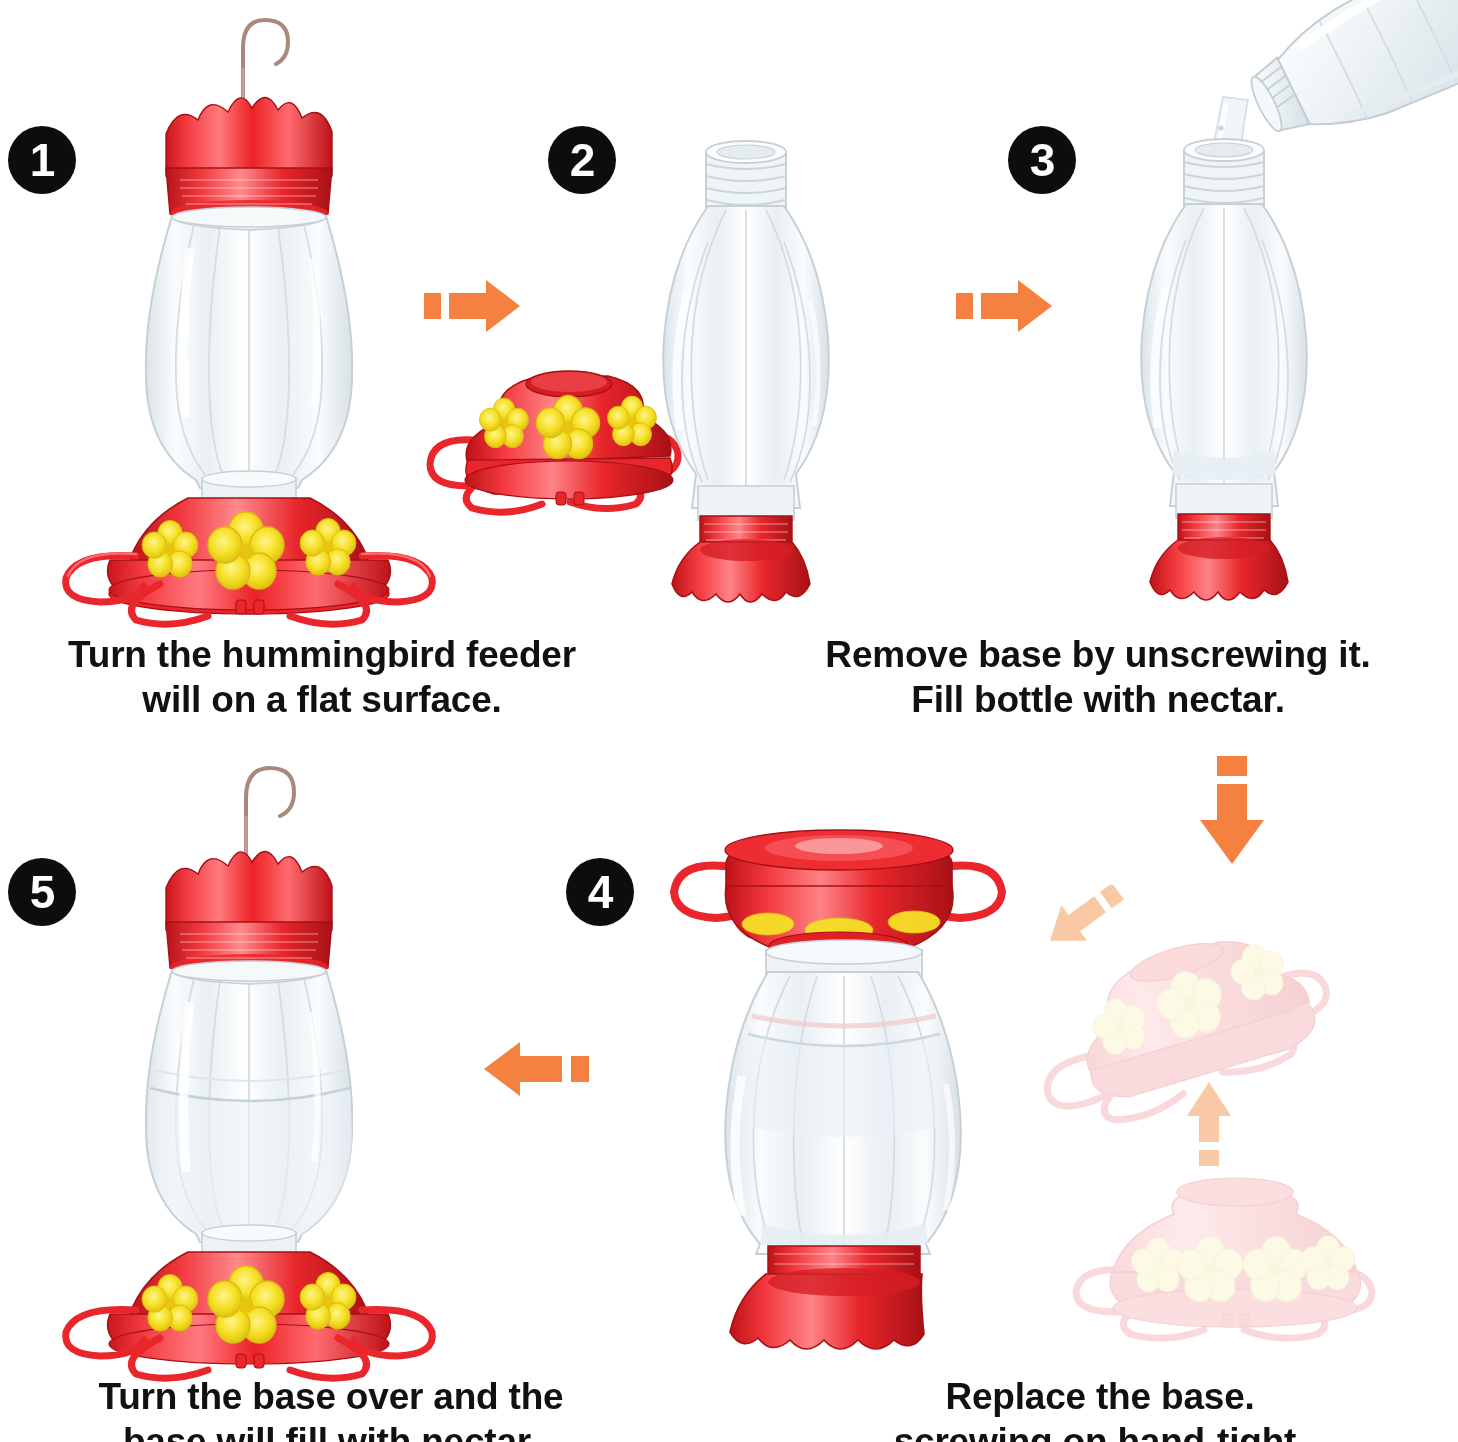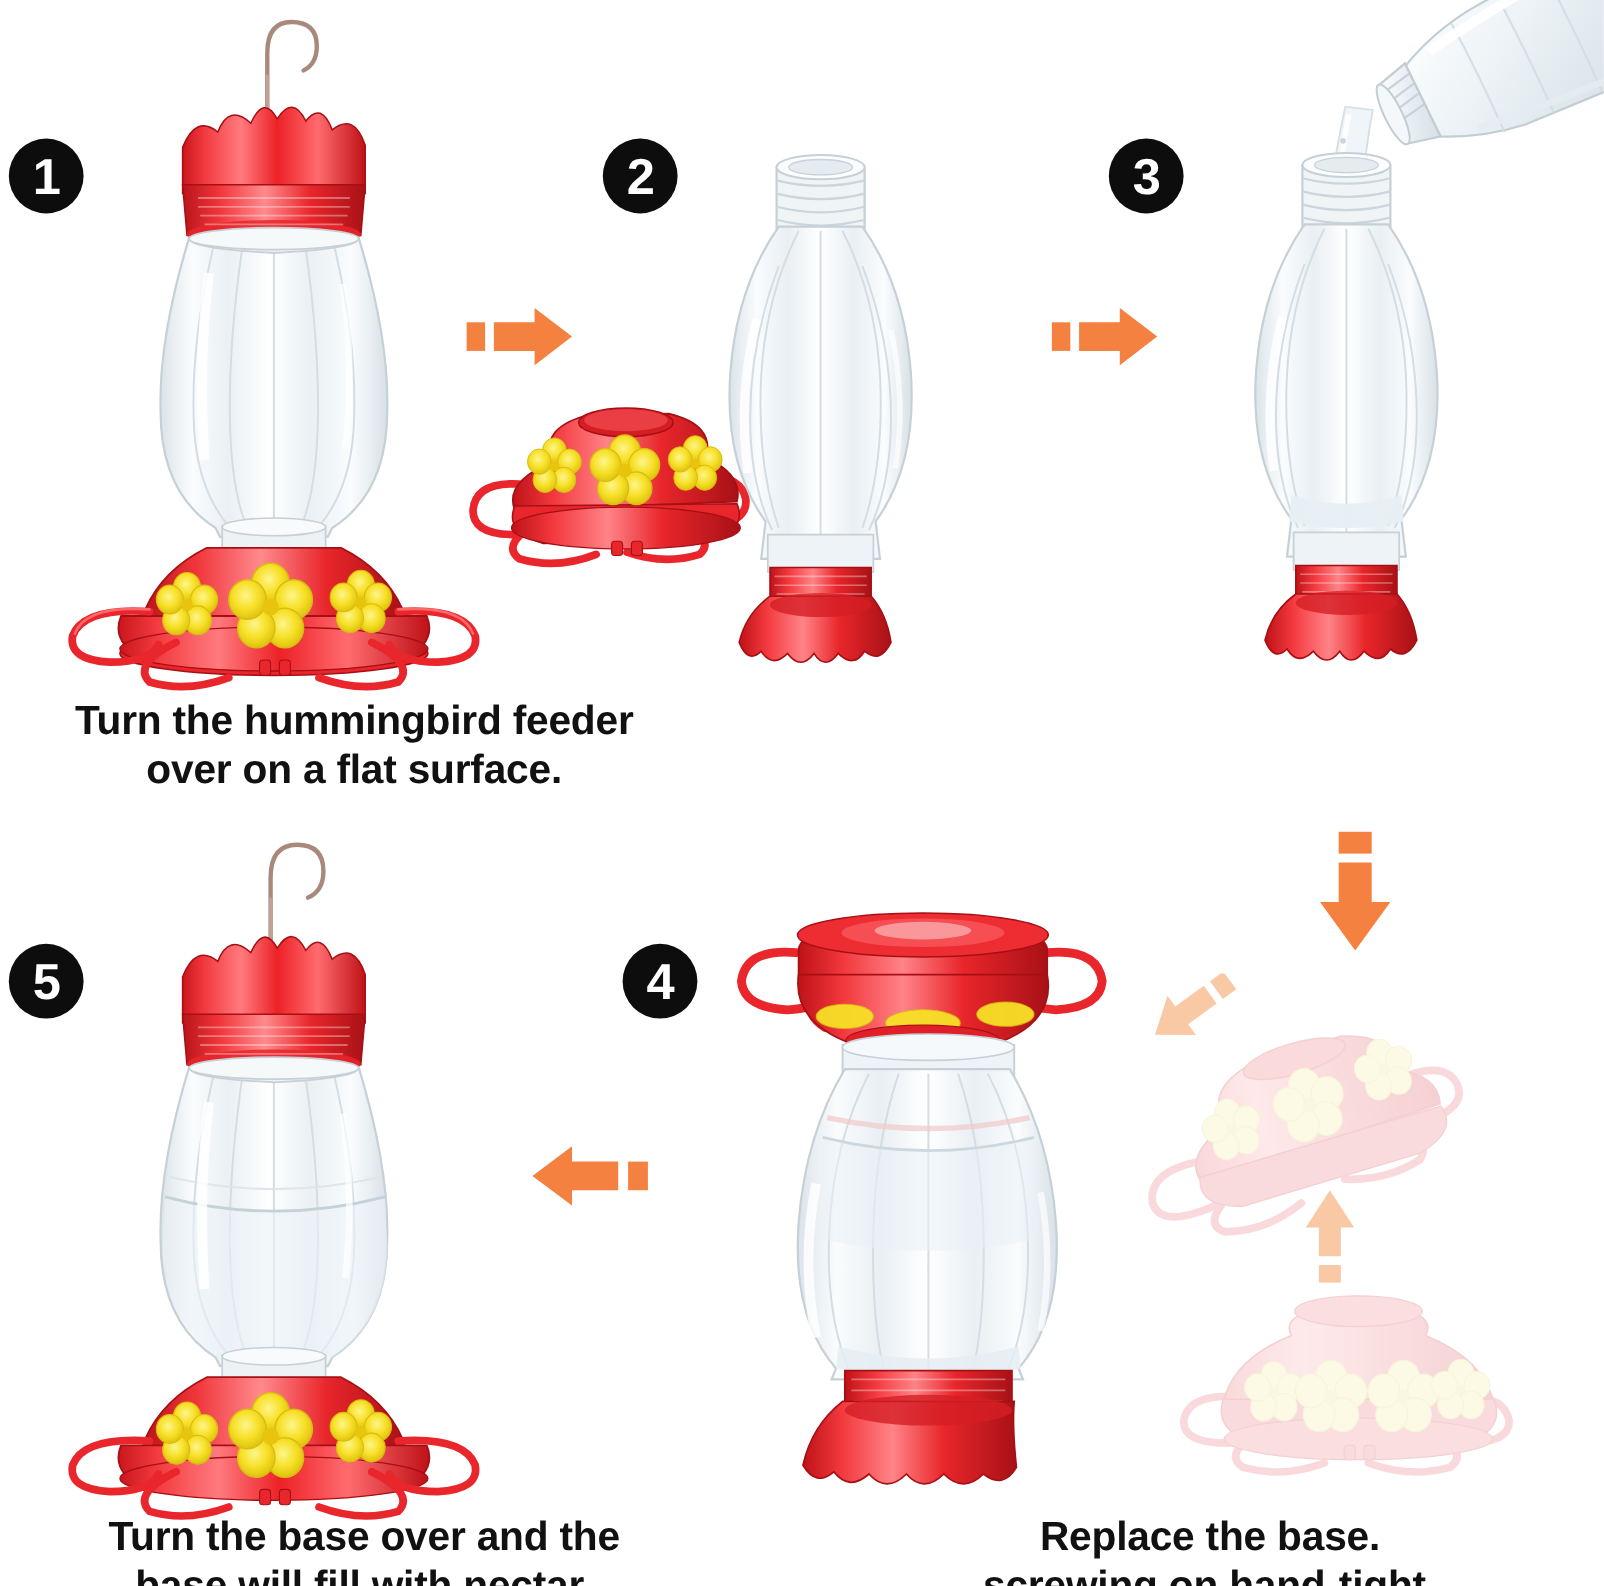--- a/index.html
+++ b/index.html
@@ -774,19 +774,21 @@
     </svg>
   </div>
 
   <div class="badge" id="badge-1">1</div>
   <div class="badge" id="badge-2">2</div>
   <div class="badge" id="badge-3">3</div>
   <div class="badge" id="badge-4">4</div>
   <div class="badge" id="badge-5">5</div>
 
   <div class="caption" id="cap-1">Turn the hummingbird feeder
-over on a flat surface.</div>
+will on a flat surface.</div>
+  <div class="caption" id="cap-2">Remove base by unscrewing it.
+Fill bottle with nectar.</div>
   <div class="caption" id="cap-3">Turn the base over and the
 base will fill with nectar.</div>
   <div class="caption" id="cap-4">Replace the base.
 screwing on hand-tight.</div>
 
 </div>
 
 </body></html>

